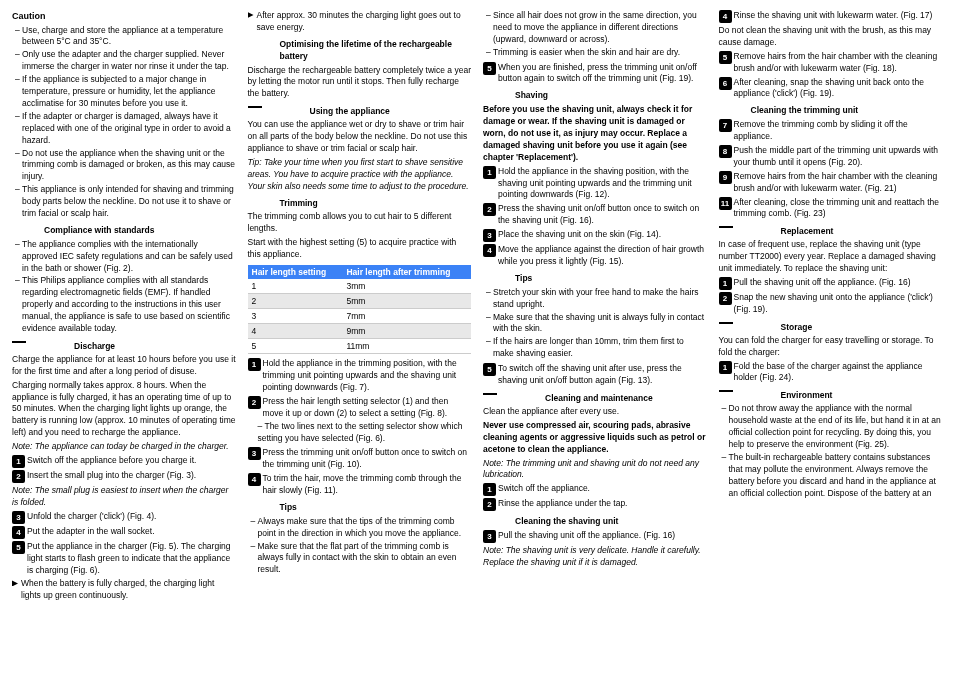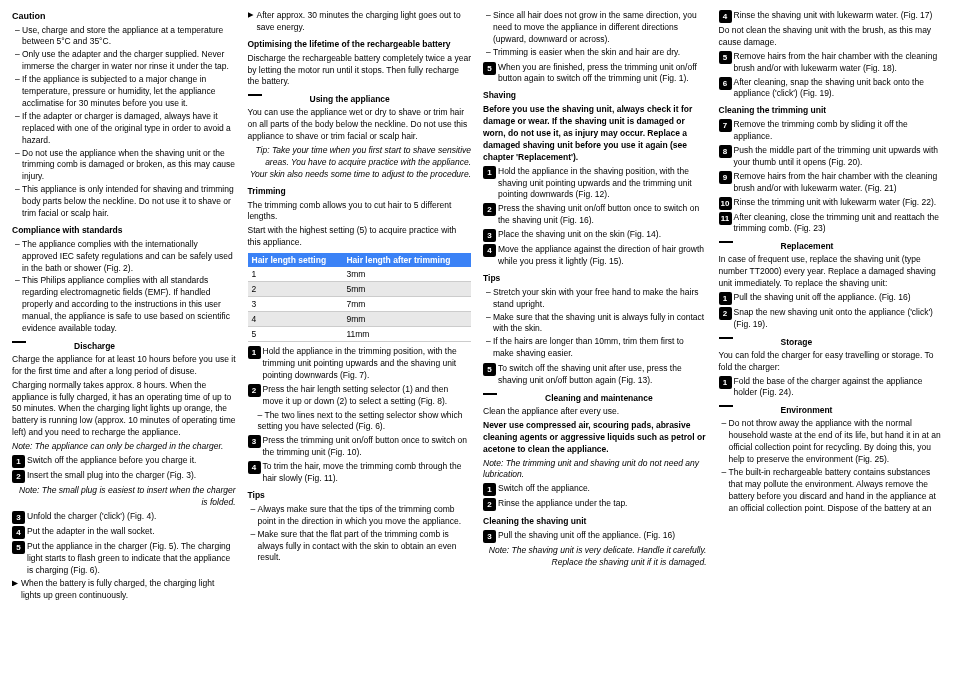--- a/index.html
+++ b/index.html
@@ -22,20 +22,21 @@
       flex: 1;
       padding: 0 6px;
     }
     .col:first-child { padding-left: 0; }
     .col:last-child { padding-right: 0; }
     .section-title {
       font-weight: bold;
       font-size: 8.5px;
       margin-top: 5px;
       margin-bottom: 2px;
+      margin-left: 32px;
     }
     .section-bar-title {
       font-weight: bold;
       font-size: 8.5px;
       white-space: nowrap;
     }
     .bar-left {
       display: flex;
       align-items: flex-start;
       margin-top: 6px;
@@ -56,21 +57,21 @@
     ul {
       margin-left: 10px;
       margin-bottom: 3px;
     }
     ul li {
       font-size: 8.5px;
       line-height: 1.4;
       list-style-type: '– ';
       margin-bottom: 1px;
     }
-    .italic { font-style: italic; text-align: right; }
+    .italic { font-style: italic; }
     .bold { font-weight: bold; }
     .step-num {
       display: inline-flex;
       align-items: center;
       justify-content: center;
       width: 13px;
       height: 13px;
       background: #000;
       color: #fff;
       font-size: 8px;
@@ -149,21 +150,21 @@
       <li>This Philips appliance complies with all standards regarding electromagnetic fields (EMF). If handled properly and according to the instructions in this user manual, the appliance is safe to use based on scientific evidence available today.</li>
     </ul>
 
     <div class="bar-left">
       <div class="bar-line"></div>
       <span class="section-bar-title">Discharge</span>
     </div>
 
     <p>Charge the appliance for at least 10 hours before you use it for the first time and after a long period of disuse.</p>
     <p>Charging normally takes approx. 8 hours. When the appliance is fully charged, it has an operating time of up to 50 minutes. When the charging light lights up orange, the battery is running low (approx. 10 minutes of operating time left) and you need to recharge the appliance.</p>
-    <p class="note">Note: The appliance can only be charged in the charger.</p>
+    <p class="note">Note: The appliance can today be charged in the charger.</p>
 
     <div class="step-row">
       <span class="step-num">1</span>
       <p>Switch off the appliance before you charge it.</p>
     </div>
     <div class="step-row">
       <span class="step-num">2</span>
       <p>Insert the small plug into the charger (Fig. 3).</p>
     </div>
     <p class="note italic">Note: The small plug is easiest to insert when the charger is folded.</p>
@@ -266,21 +267,21 @@
 
   <div class="col">
 
     <ul>
       <li>Since all hair does not grow in the same direction, you need to move the appliance in different directions (upward, downward or across).</li>
       <li>Trimming is easier when the skin and hair are dry.</li>
     </ul>
 
     <div class="step-row">
       <span class="step-num">5</span>
-      <p>When you are finished, press the trimming unit on/off button again to switch off the trimming unit (Fig. 1).</p>
+      <p>When you are finished, press the trimming unit on/off button again to switch off the trimming unit (Fig. 19).</p>
     </div>
 
     <p class="section-title">Shaving</p>
     <p class="bold">Before you use the shaving unit, always check it for damage or wear. If the shaving unit is damaged or worn, do not use it, as injury may occur. Replace a damaged shaving unit before you use it again (see chapter 'Replacement').</p>
 
     <div class="step-row">
       <span class="step-num">1</span>
       <p>Hold the appliance in the shaving position, with the shaving unit pointing upwards and the trimming unit pointing downwards (Fig. 12).</p>
     </div>
     <div class="step-row">
@@ -360,24 +361,20 @@
     </div>
     <div class="step-row">
       <span class="step-num">8</span>
       <p>Push the middle part of the trimming unit upwards with your thumb until it opens (Fig. 20).</p>
     </div>
     <div class="step-row">
       <span class="step-num">9</span>
       <p>Remove hairs from the hair chamber with the cleaning brush and/or with lukewarm water. (Fig. 21)</p>
     </div>
     <div class="step-row">
-      <span class="step-num">10</span>
-      <p>Rinse the trimming unit with lukewarm water (Fig. 22).</p>
-    </div>
-    <div class="step-row">
       <span class="step-num">11</span>
       <p>After cleaning, close the trimming unit and reattach the trimming comb. (Fig. 23)</p>
     </div>
 
     <div class="bar-left">
       <div class="bar-line"></div>
       <span class="section-bar-title">Replacement</span>
     </div>
     <p>In case of frequent use, replace the shaving unit (type number TT2000) every year. Replace a damaged shaving unit immediately. To replace the shaving unit:</p>
     <div class="step-row">

